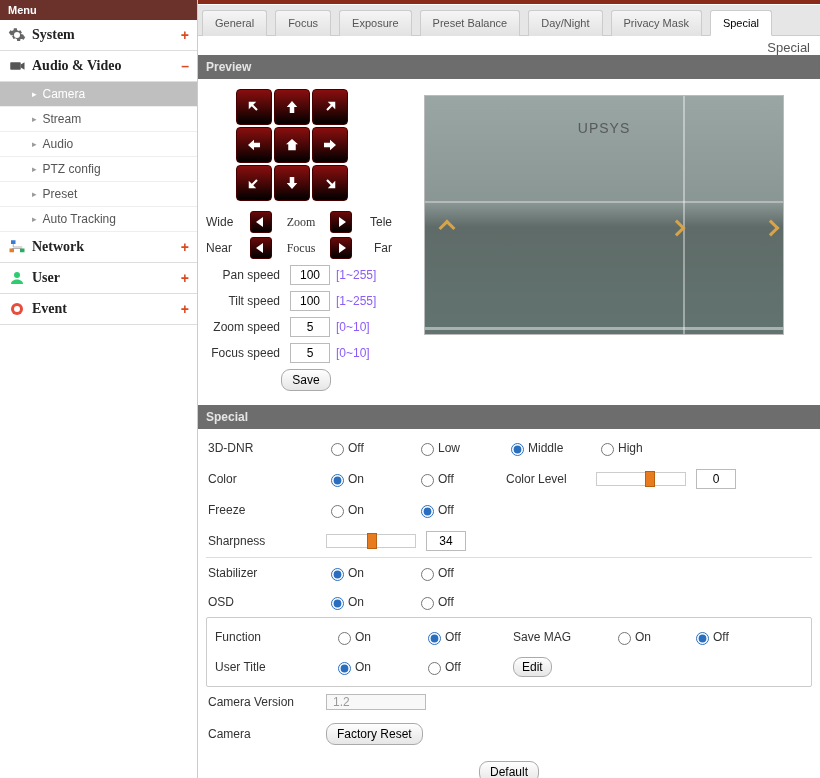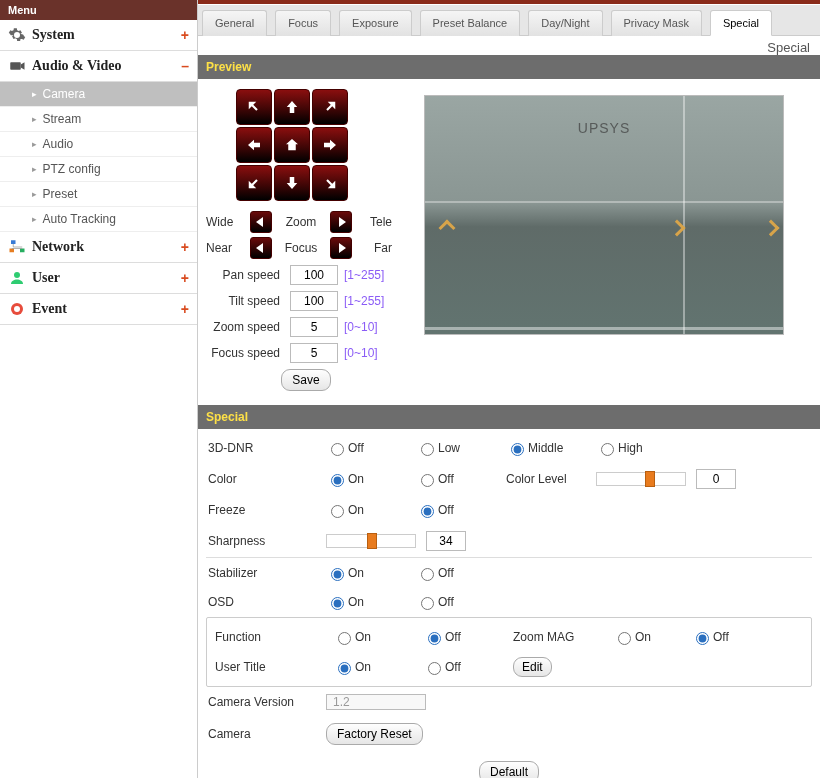--- a/index.html
+++ b/index.html
@@ -102,21 +102,21 @@
     border-bottom: 1px solid #fff;
   }
   .tab-subtitle {
     text-align: right;
     padding: 4px 10px 0 0;
     color: #555;
     font-size: 13px;
   }
   .section-header {
     background: #6d6d6d;
-    color: #fde047;
+    color: #e5e5e5;
     padding: 5px 8px;
     font-size: 12px;
     font-weight: bold;
   }
   .preview-body {
     display: flex;
     padding: 10px 8px 14px 8px;
     gap: 18px;
   }
   .ptz-col { width: 200px; }
@@ -138,40 +138,40 @@
     cursor: pointer;
   }
   .dbtn svg { width: 18px; height: 18px; }
   .zf-row {
     display: flex;
     align-items: center;
     gap: 6px;
     margin: 4px 0;
   }
   .zf-row .lbl { width: 38px; text-align: left; }
-  .zf-row .lbl2 { width: 46px; text-align: center; }
+  .zf-row .lbl2 { width: 46px; text-align: center; font-family: Liberation Serif, serif; }
   .zf-row .lbl3 { width: 34px; text-align: right; }
   .sqbtn {
     width: 22px; height: 22px;
     background: linear-gradient(#6a0a0a,#2a0303 60%,#000);
     border: 1px solid #400;
     border-radius: 3px;
     color: #fff;
     display: flex; align-items: center; justify-content: center;
     cursor: pointer;
   }
   .sqbtn svg { width: 10px; height: 10px; }
   .speed-row {
     display: flex; align-items: center;
     margin: 6px 0;
     gap: 6px;
   }
   .speed-row .slabel { width: 78px; text-align: right; padding-right: 4px; }
   .speed-row input {
-    width: 48px; text-align: center;
+    width: 40px; text-align: center;
     border: 1px solid #bbb; padding: 2px;
     font-size: 12px;
   }
   .speed-row .range { width: 60px; color: #8b5cf6; }
   .save-wrap { text-align: center; margin-top: 6px; }
   .std-btn {
     background: linear-gradient(#fefefe,#e6e6e6);
     border: 1px solid #aaa;
     border-radius: 9px;
     padding: 3px 10px;
@@ -579,21 +579,21 @@
           <span class="flabel">Function</span>
           <div class="opts">
             <label class="opt">
                 <input type="radio" name="func" style="">
                 <span>On</span>
               </label>
             <label class="opt">
                 <input type="radio" name="func" checked="" style="">
                 <span>Off</span>
               </label>
-            <span class="extra-label">Zoom MAG</span>
+            <span class="extra-label">Save MAG</span>
             <div class="sub-right">
               <label class="opt" style="width:60px">
                   <input type="radio" name="zmag" style="">
                   <span>On</span>
                 </label>
               <label class="opt" style="width:60px">
                   <input type="radio" name="zmag" checked="" style="">
                   <span>Off</span>
                 </label>
             </div>

